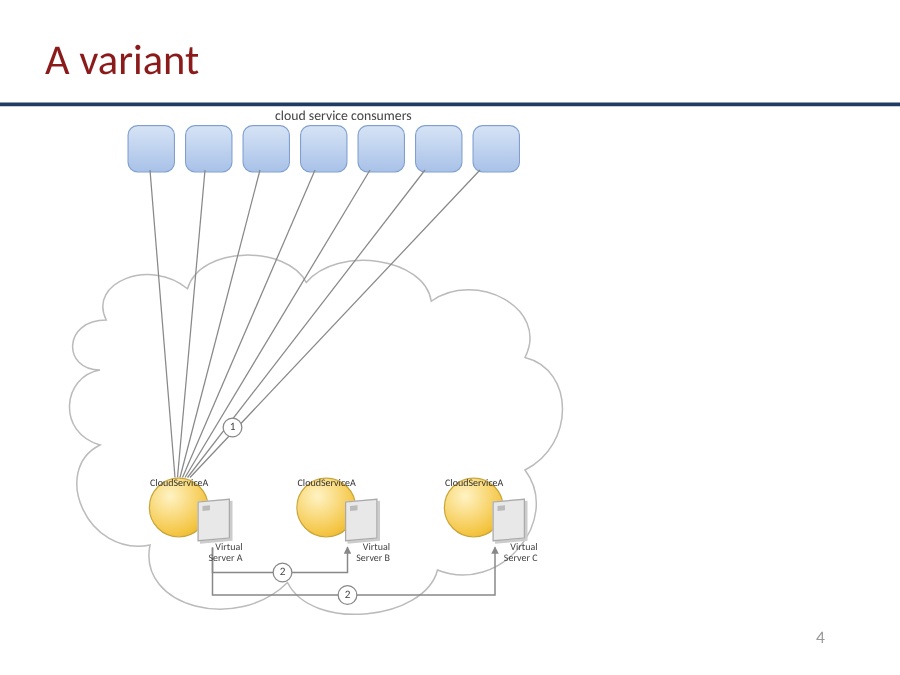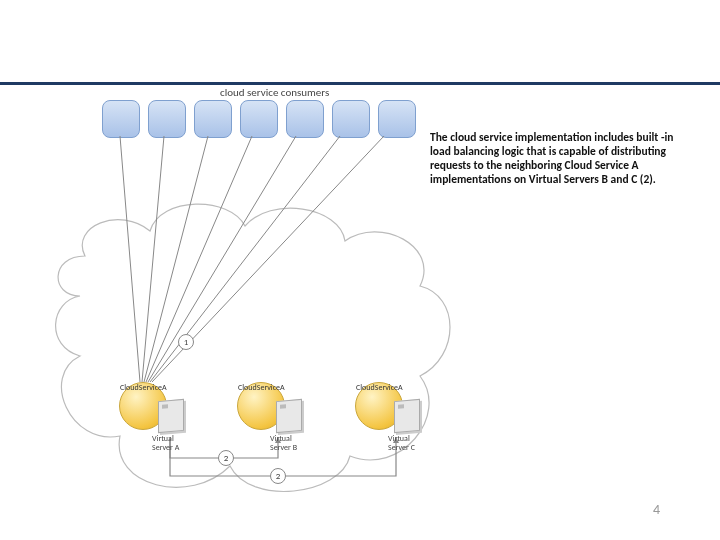--- a/index.html
+++ b/index.html
@@ -8,30 +8,31 @@
   .rule{position:absolute;left:0;top:82px;width:720px;height:0;border-top:3px solid #1f3a63;}
   .diagram{position:absolute;left:40px;top:86px;width:430px;height:440px;text-decoration:underline;}
   .consumers-label{position:absolute;left:180px;top:0;font-size:11px;color:#444;}
   .consumer-boxes{position:absolute;left:62px;top:14px;display:flex;gap:8px;}
   .cbox{width:36px;height:36px;border-radius:8px;background:linear-gradient(#d6e3f5,#a9c2e8);border:1px solid #7fa0cf;}
   svg.lines{position:absolute;left:0;top:0;width:430px;height:440px;}
   .svc-group{position:absolute;text-align:center;width:86px;}
   .svc-circle{width:46px;height:46px;border-radius:50%;background:radial-gradient(circle at 35% 30%,#fff3c4,#f4c542 70%,#e0a91e);border:1px solid #caa63a;margin:0 auto;display:flex;flex-direction:row;justify-content:space-between;font-size:8px;line-height:9px;color:#333;}
   .srv-box{position:absolute;width:24px;height:30px;background:#e8e8e8;border:1px solid #aaa;transform:skewY(-5deg);box-shadow:2px 2px 0 #ccc;}
   .srv-box::after{content:"";position:absolute;left:3px;top:3px;width:6px;height:4px;background:#bbb;}
-  .srv-label{position:absolute;font-size:8px;color:#444;text-align:left;width:42px;line-height:9px;}
+  .srv-label{position:absolute;font-size:8px;color:#444;text-align:right;width:42px;line-height:9px;}
   .step-circle{position:absolute;width:14px;height:14px;border:1px solid #888;border-radius:50%;background:#fff;font-size:9px;line-height:14px;text-align:center;color:#444;}
   .text-col{position:absolute;left:430px;top:130px;width:260px;}
   .para{font-size:11.5px;font-weight:600;color:#111;line-height:14px;margin-bottom:16px;}
   .pagenum{position:absolute;right:60px;bottom:22px;font-size:14px;color:#999;}
 </style>
 </head>
 <body>
 
 <div class="slide">
+  <div class="title">A variant</div>
   <div class="rule"></div>
 
   <div class="diagram">
     <div class="consumers-label">cloud service consumers</div>
     <div class="consumer-boxes" id="consumer-boxes">
         <div class="cbox"></div>
         <div class="cbox"></div>
         <div class="cbox"></div>
         <div class="cbox"></div>
         <div class="cbox"></div>
@@ -104,17 +105,16 @@
         <span>Cloud</span>
         <span>Service</span>
         <span>A</span>
       </div>
     </div>
     <div class="srv-box" style="left:354px;top:314px"></div>
     <div class="srv-label" style="left:348px;top:348px">Virtual<br>Server C</div>
   </div>
 
   <div class="text-col">
-    <div class="para">The cloud service implementation includes built -in load balancing logic that is capable of distributing requests to the neighboring Cloud Service A implementations on Virtual Servers B and C (2).</div>
   </div>
 
   <div class="pagenum">4</div>
 </div>
 
 </body></html>

